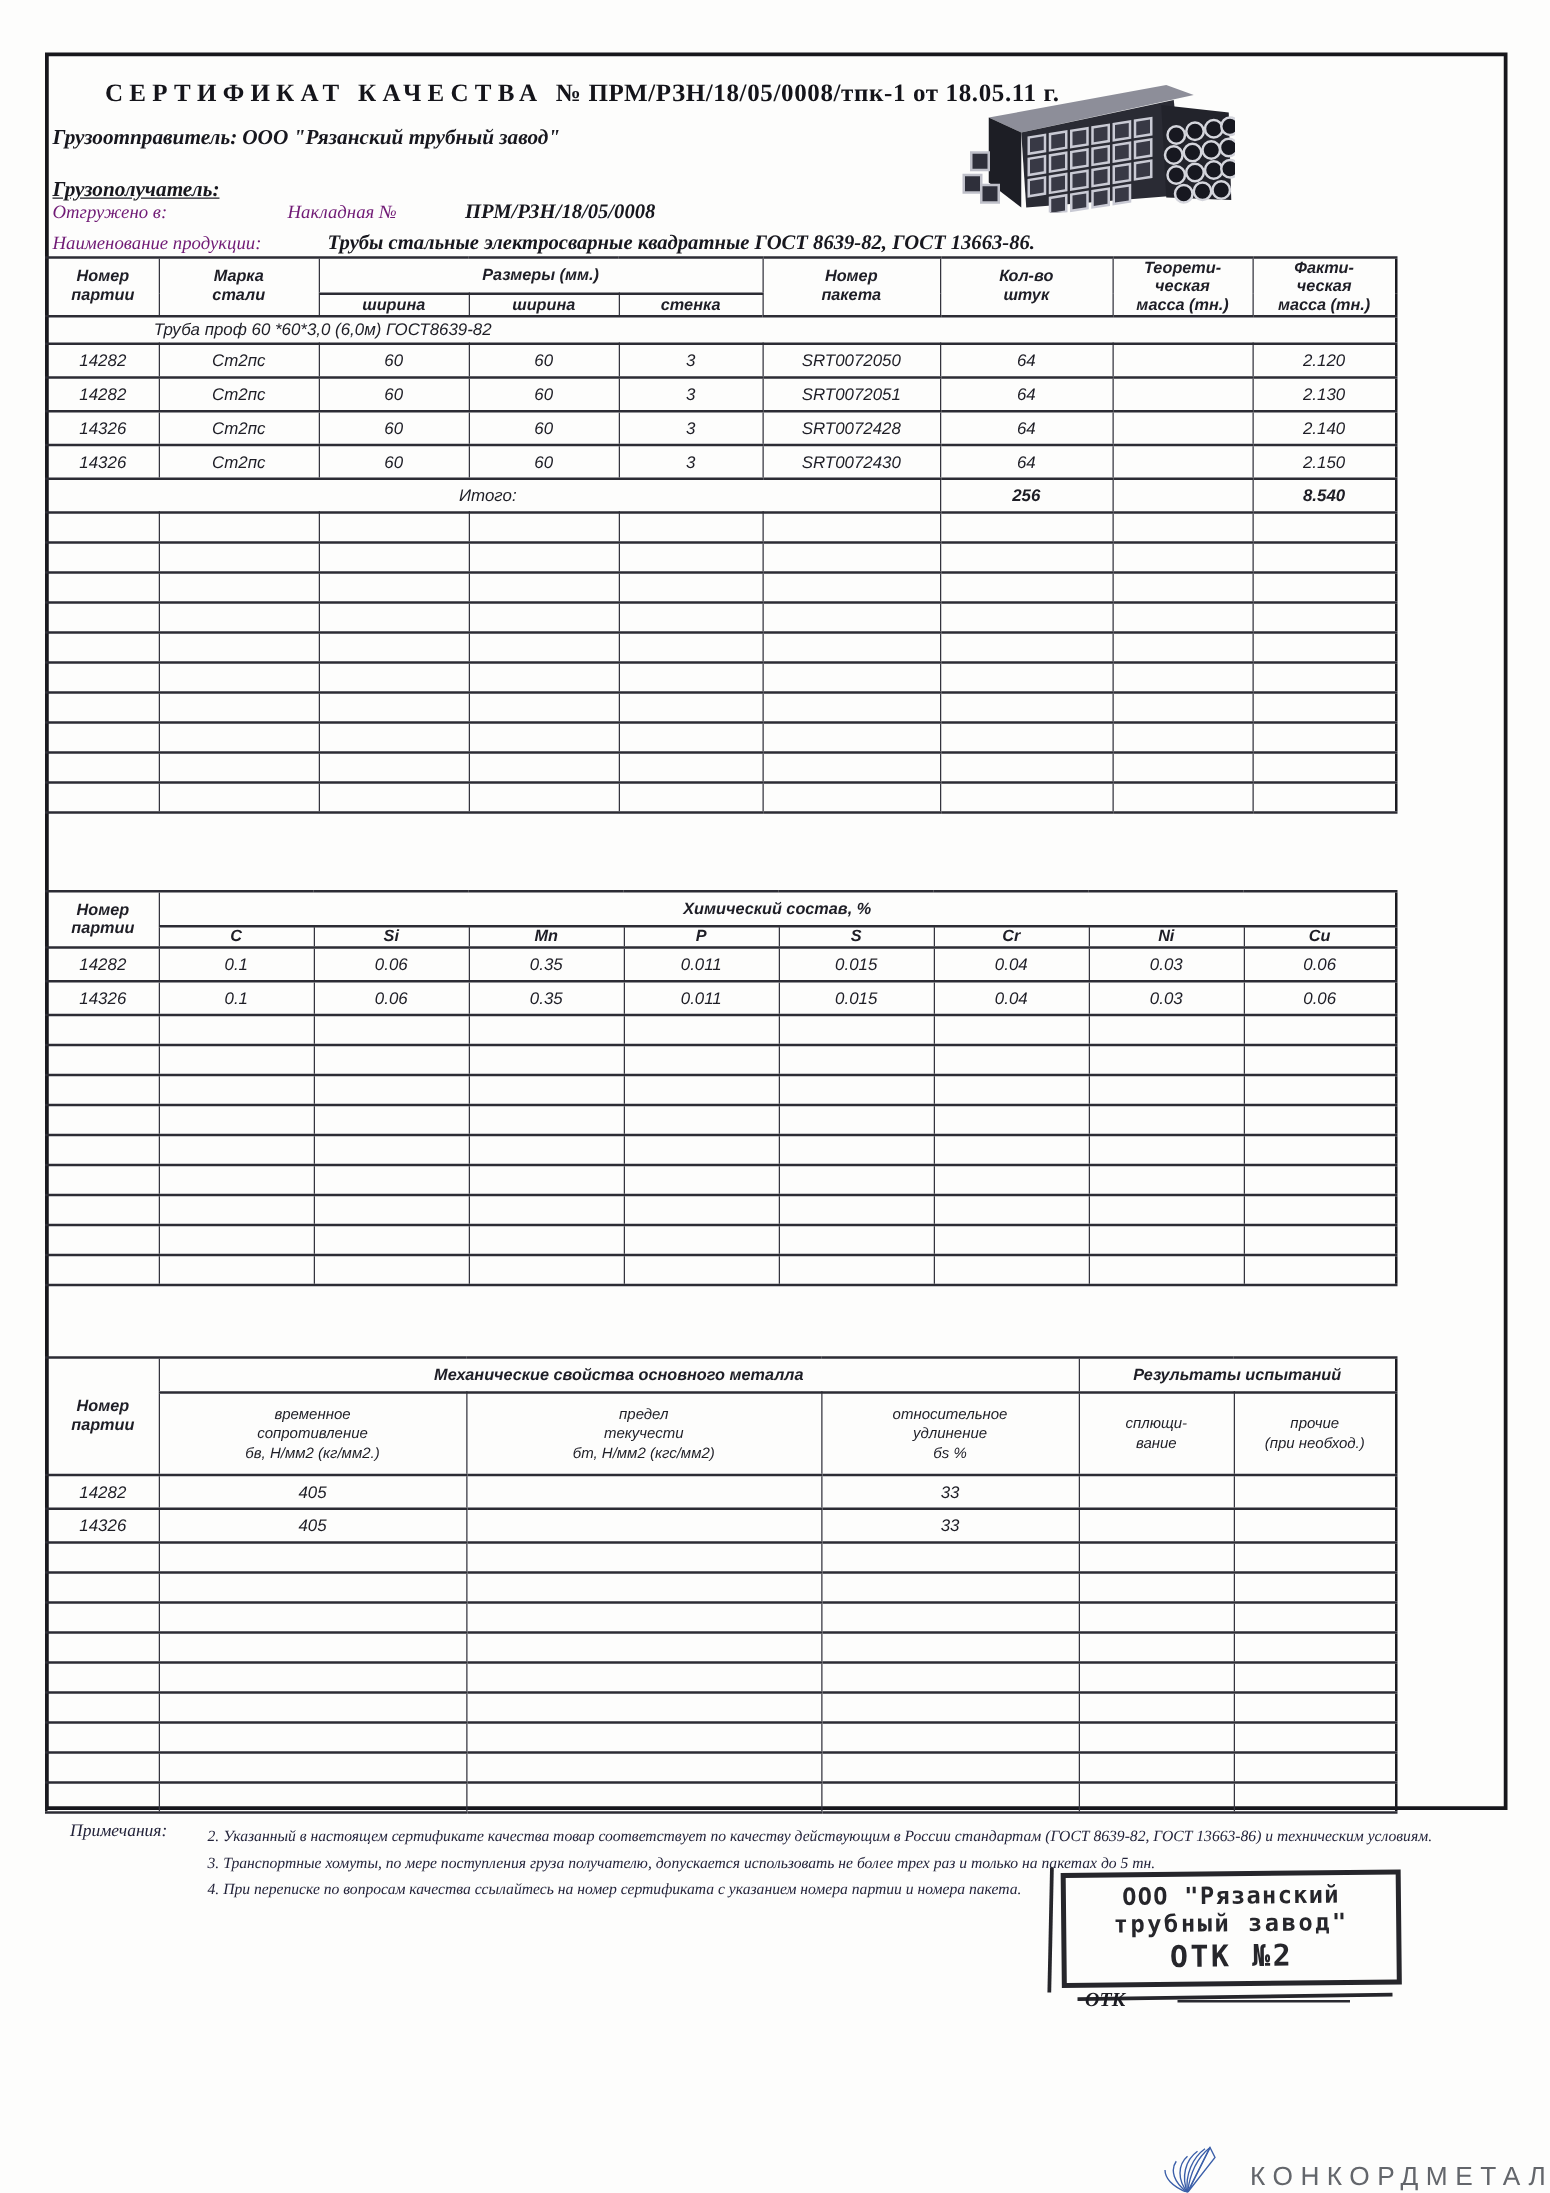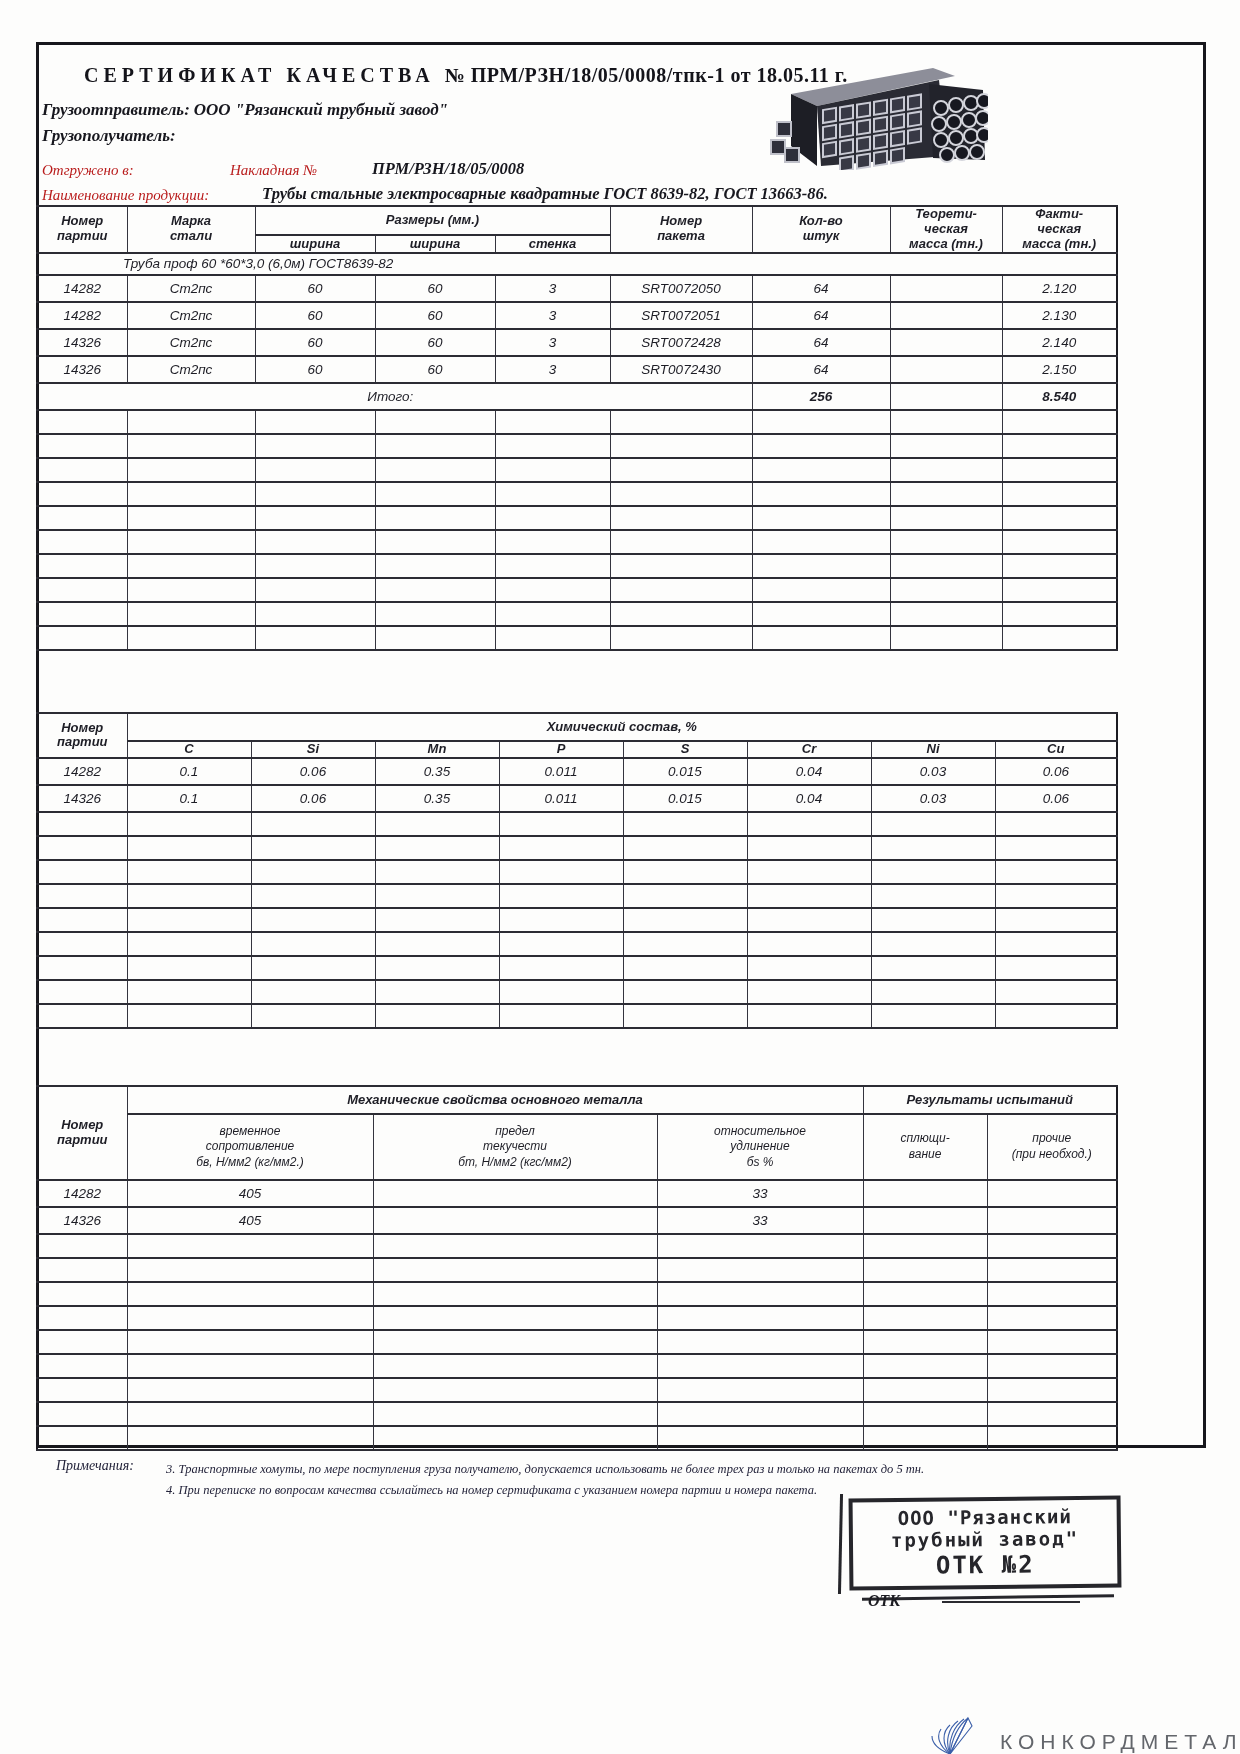--- a/index.html
+++ b/index.html
@@ -12,21 +12,21 @@
   
   .frame{
     left:36px;top:42px;width:1170px;height:1406px;
     border:3px solid #17171c;box-sizing:border-box;background:transparent;
   }
   
   .title{left:84px;top:64px;white-space:nowrap;font-weight:bold;font-size:20px;color:#14141a;}
   .title .t1{letter-spacing:5px;margin-right:10px;}
   .title .t2{letter-spacing:0.5px;}
   .hdr-line{white-space:nowrap;}
-  .lbl-it{font-style:italic;font-size:15px;color:#b91c1c;}
+  .lbl-it{font-style:italic;font-size:15px;color:#701a75;}
   .val-bi{font-style:italic;font-weight:bold;font-size:16.5px;color:#17171e;}
   .big-bi{font-style:italic;font-weight:bold;font-size:17px;color:#17171e;}
   
   .pipes{left:733px;top:56px;}
   
   table.doc-table{
     border-collapse:collapse;table-layout:fixed;position:absolute;
     left:36px;width:1080px;border:2px solid #1b1b21;
     font-family:"Liberation Sans", sans-serif;
   }
@@ -135,21 +135,21 @@
     <rect x="44" y="66" width="14" height="14"></rect>
       <rect x="38" y="84" width="14" height="14"></rect>
       <rect x="52" y="92" width="14" height="14"></rect>
   </g>
 </svg>
 
 <div class="abs hdr-line" style="left:42px;top:100px;">
   <span class="big-bi">Грузоотправитель:</span>
   <span class="big-bi">ООО "Рязанский трубный завод"</span>
 </div>
-<div class="abs hdr-line" style="left:42px;top:126px;">
+<div class="abs hdr-line" style="left:42px;top:142px;text-decoration:underline;">
   <span class="big-bi">Грузополучатель:</span>
 </div>
 <div class="abs hdr-line" style="left:42px;top:161px;">
   <span class="lbl-it">Отгружено в:</span>
 </div>
 <div class="abs hdr-line" style="left:230px;top:161px;">
   <span class="lbl-it">Накладная №</span>
 </div>
 <div class="abs hdr-line" style="left:372px;top:159px;">
   <span class="val-bi">ПРМ/РЗН/18/05/0008</span>
@@ -647,20 +647,21 @@
         <td></td>
         <td></td>
         <td></td>
         <td></td>
       </tr>
     </tbody>
 </table>
 
 <div class="abs notes-label">Примечания:</div>
 <div class="abs notes">
+    <div>2.  Указанный в настоящем сертификате качества товар соответствует по качеству действующим в России стандартам (ГОСТ 8639-82, ГОСТ 13663-86) и техническим условиям.</div>
     <div>3.  Транспортные хомуты, по мере поступления груза получателю, допускается использовать не более трех раз и только на пакетах до 5 тн.</div>
     <div>4.  При переписке по вопросам качества ссылайтесь на номер сертификата с указанием номера партии и номера пакета.</div>
   </div>
 
 <div class="abs stamp-bar-left"></div>
 <div class="abs stamp-bar-bottom"></div>
 <div class="abs stamp">
   <div class="s1">ООО "Рязанский</div>
   <div class="s2">трубный  завод"</div>
   <div class="s3">ОТК №2</div>

